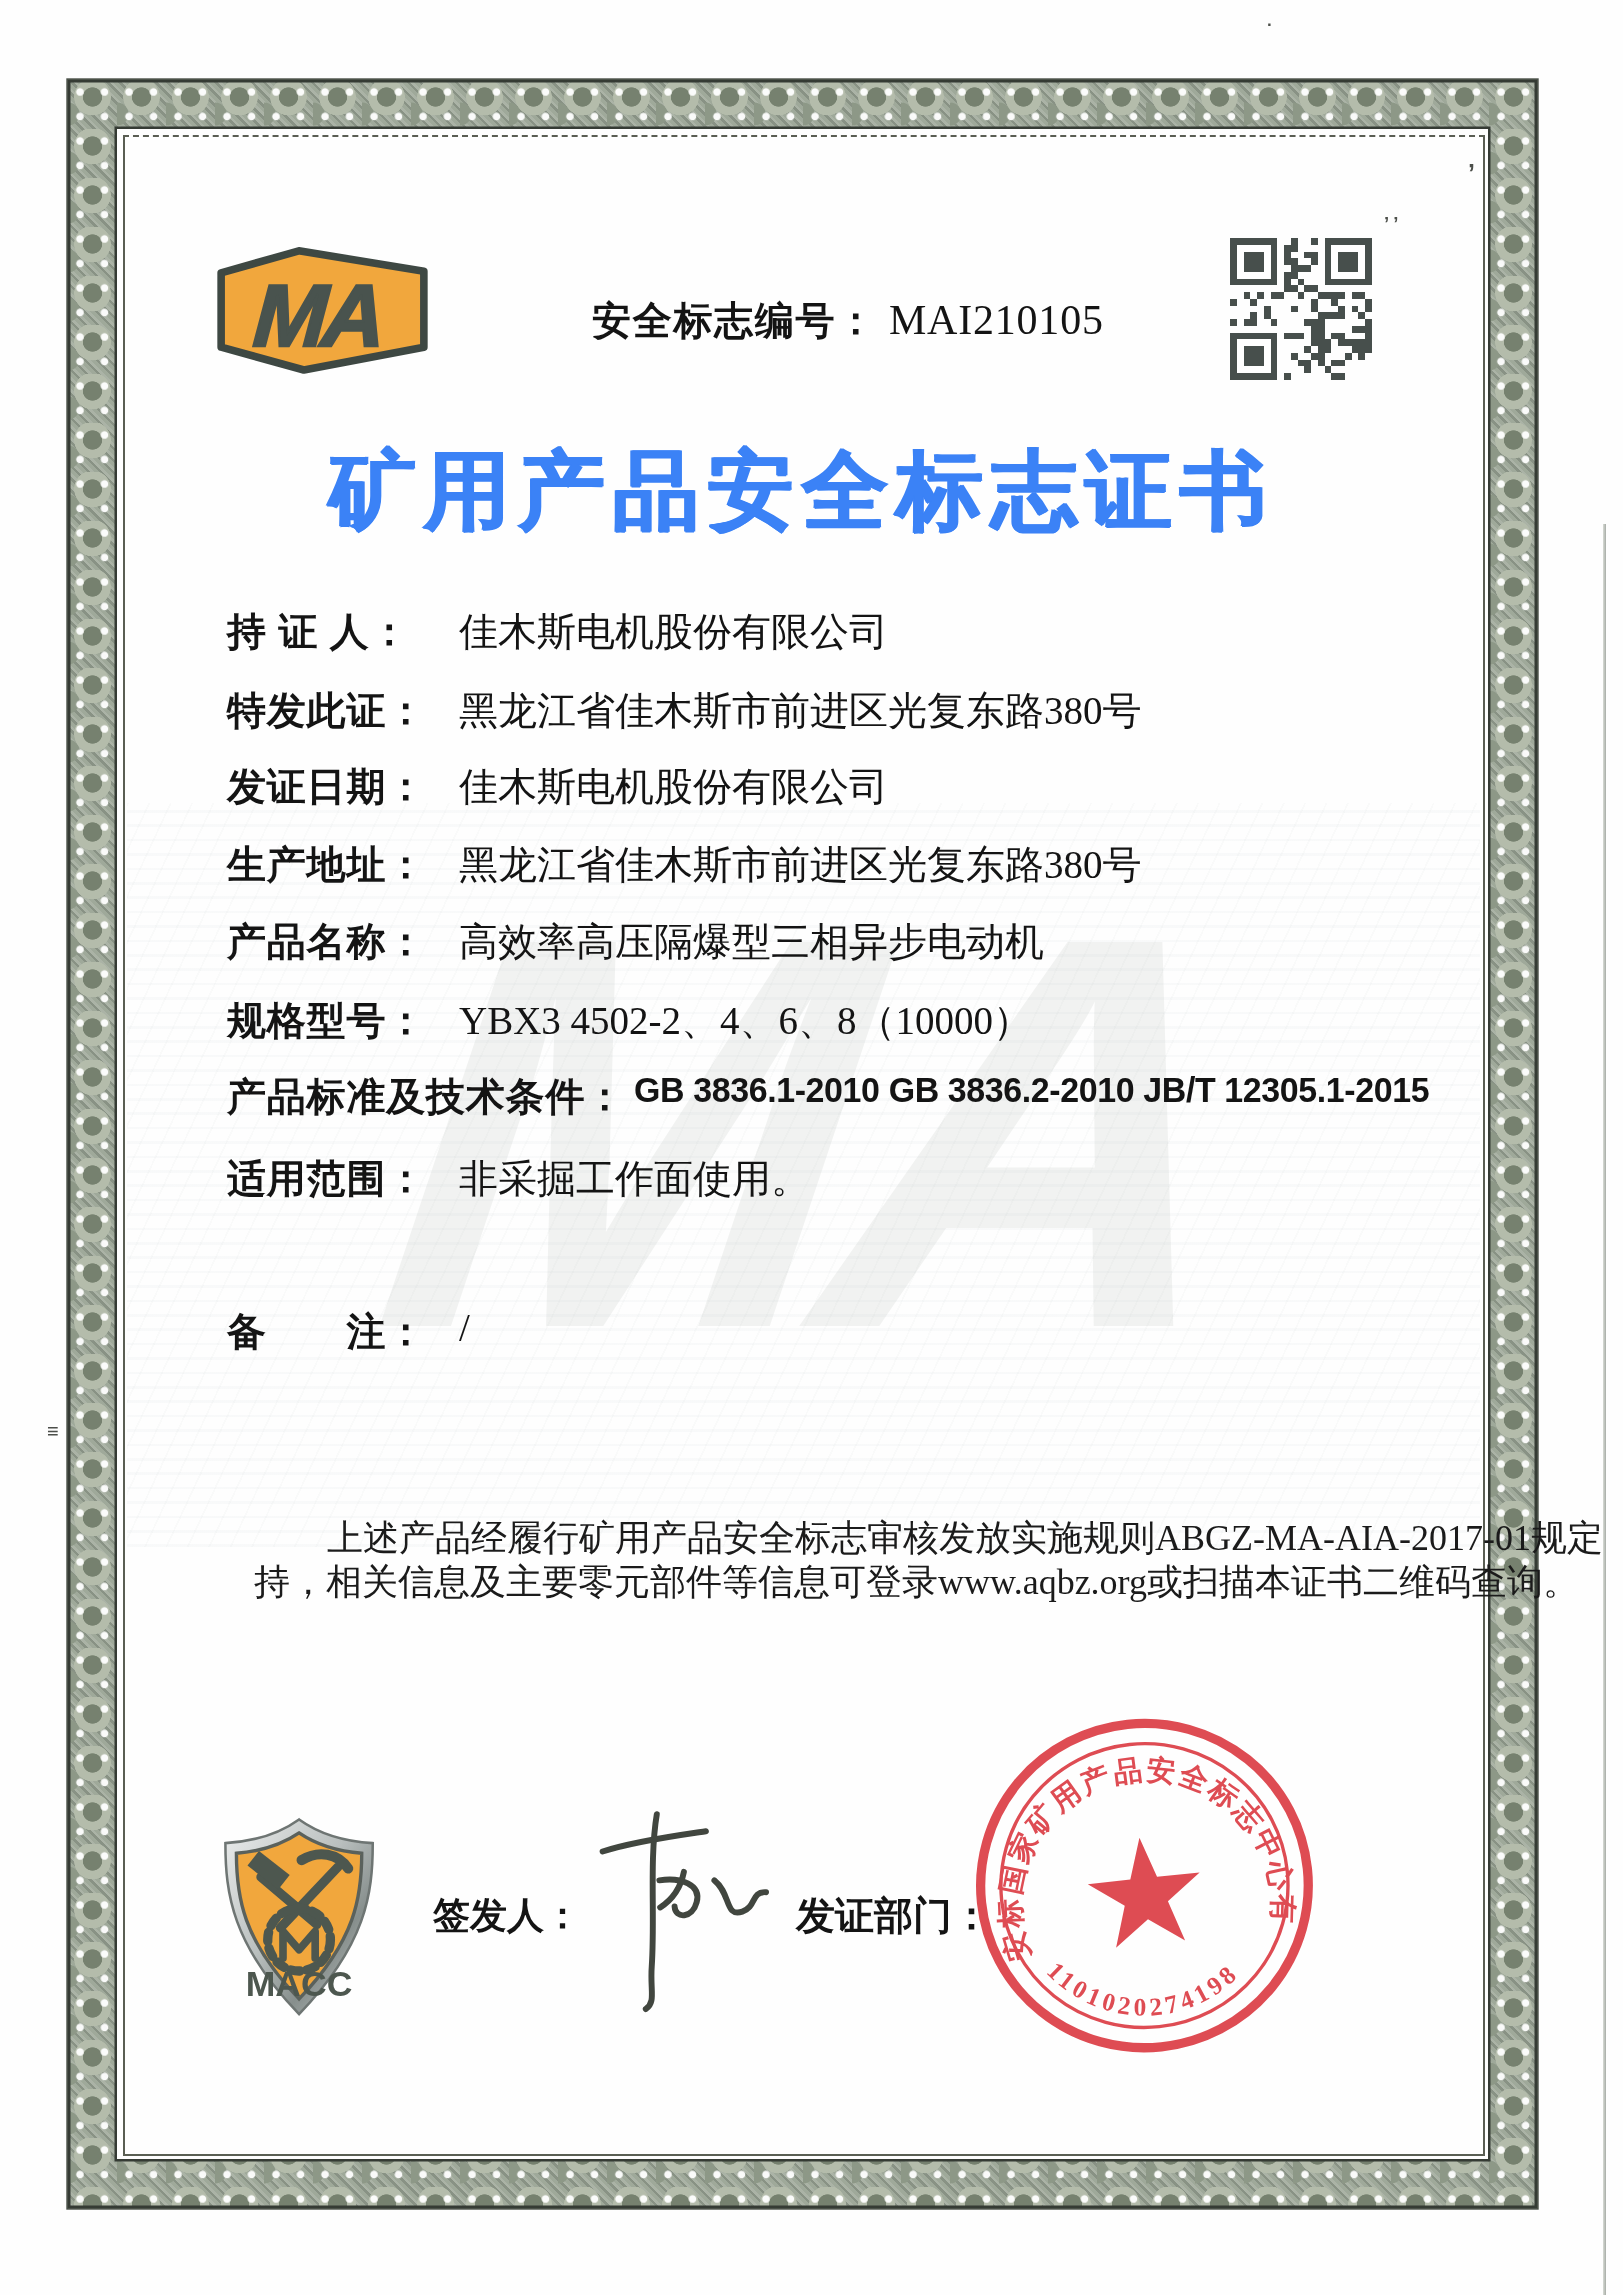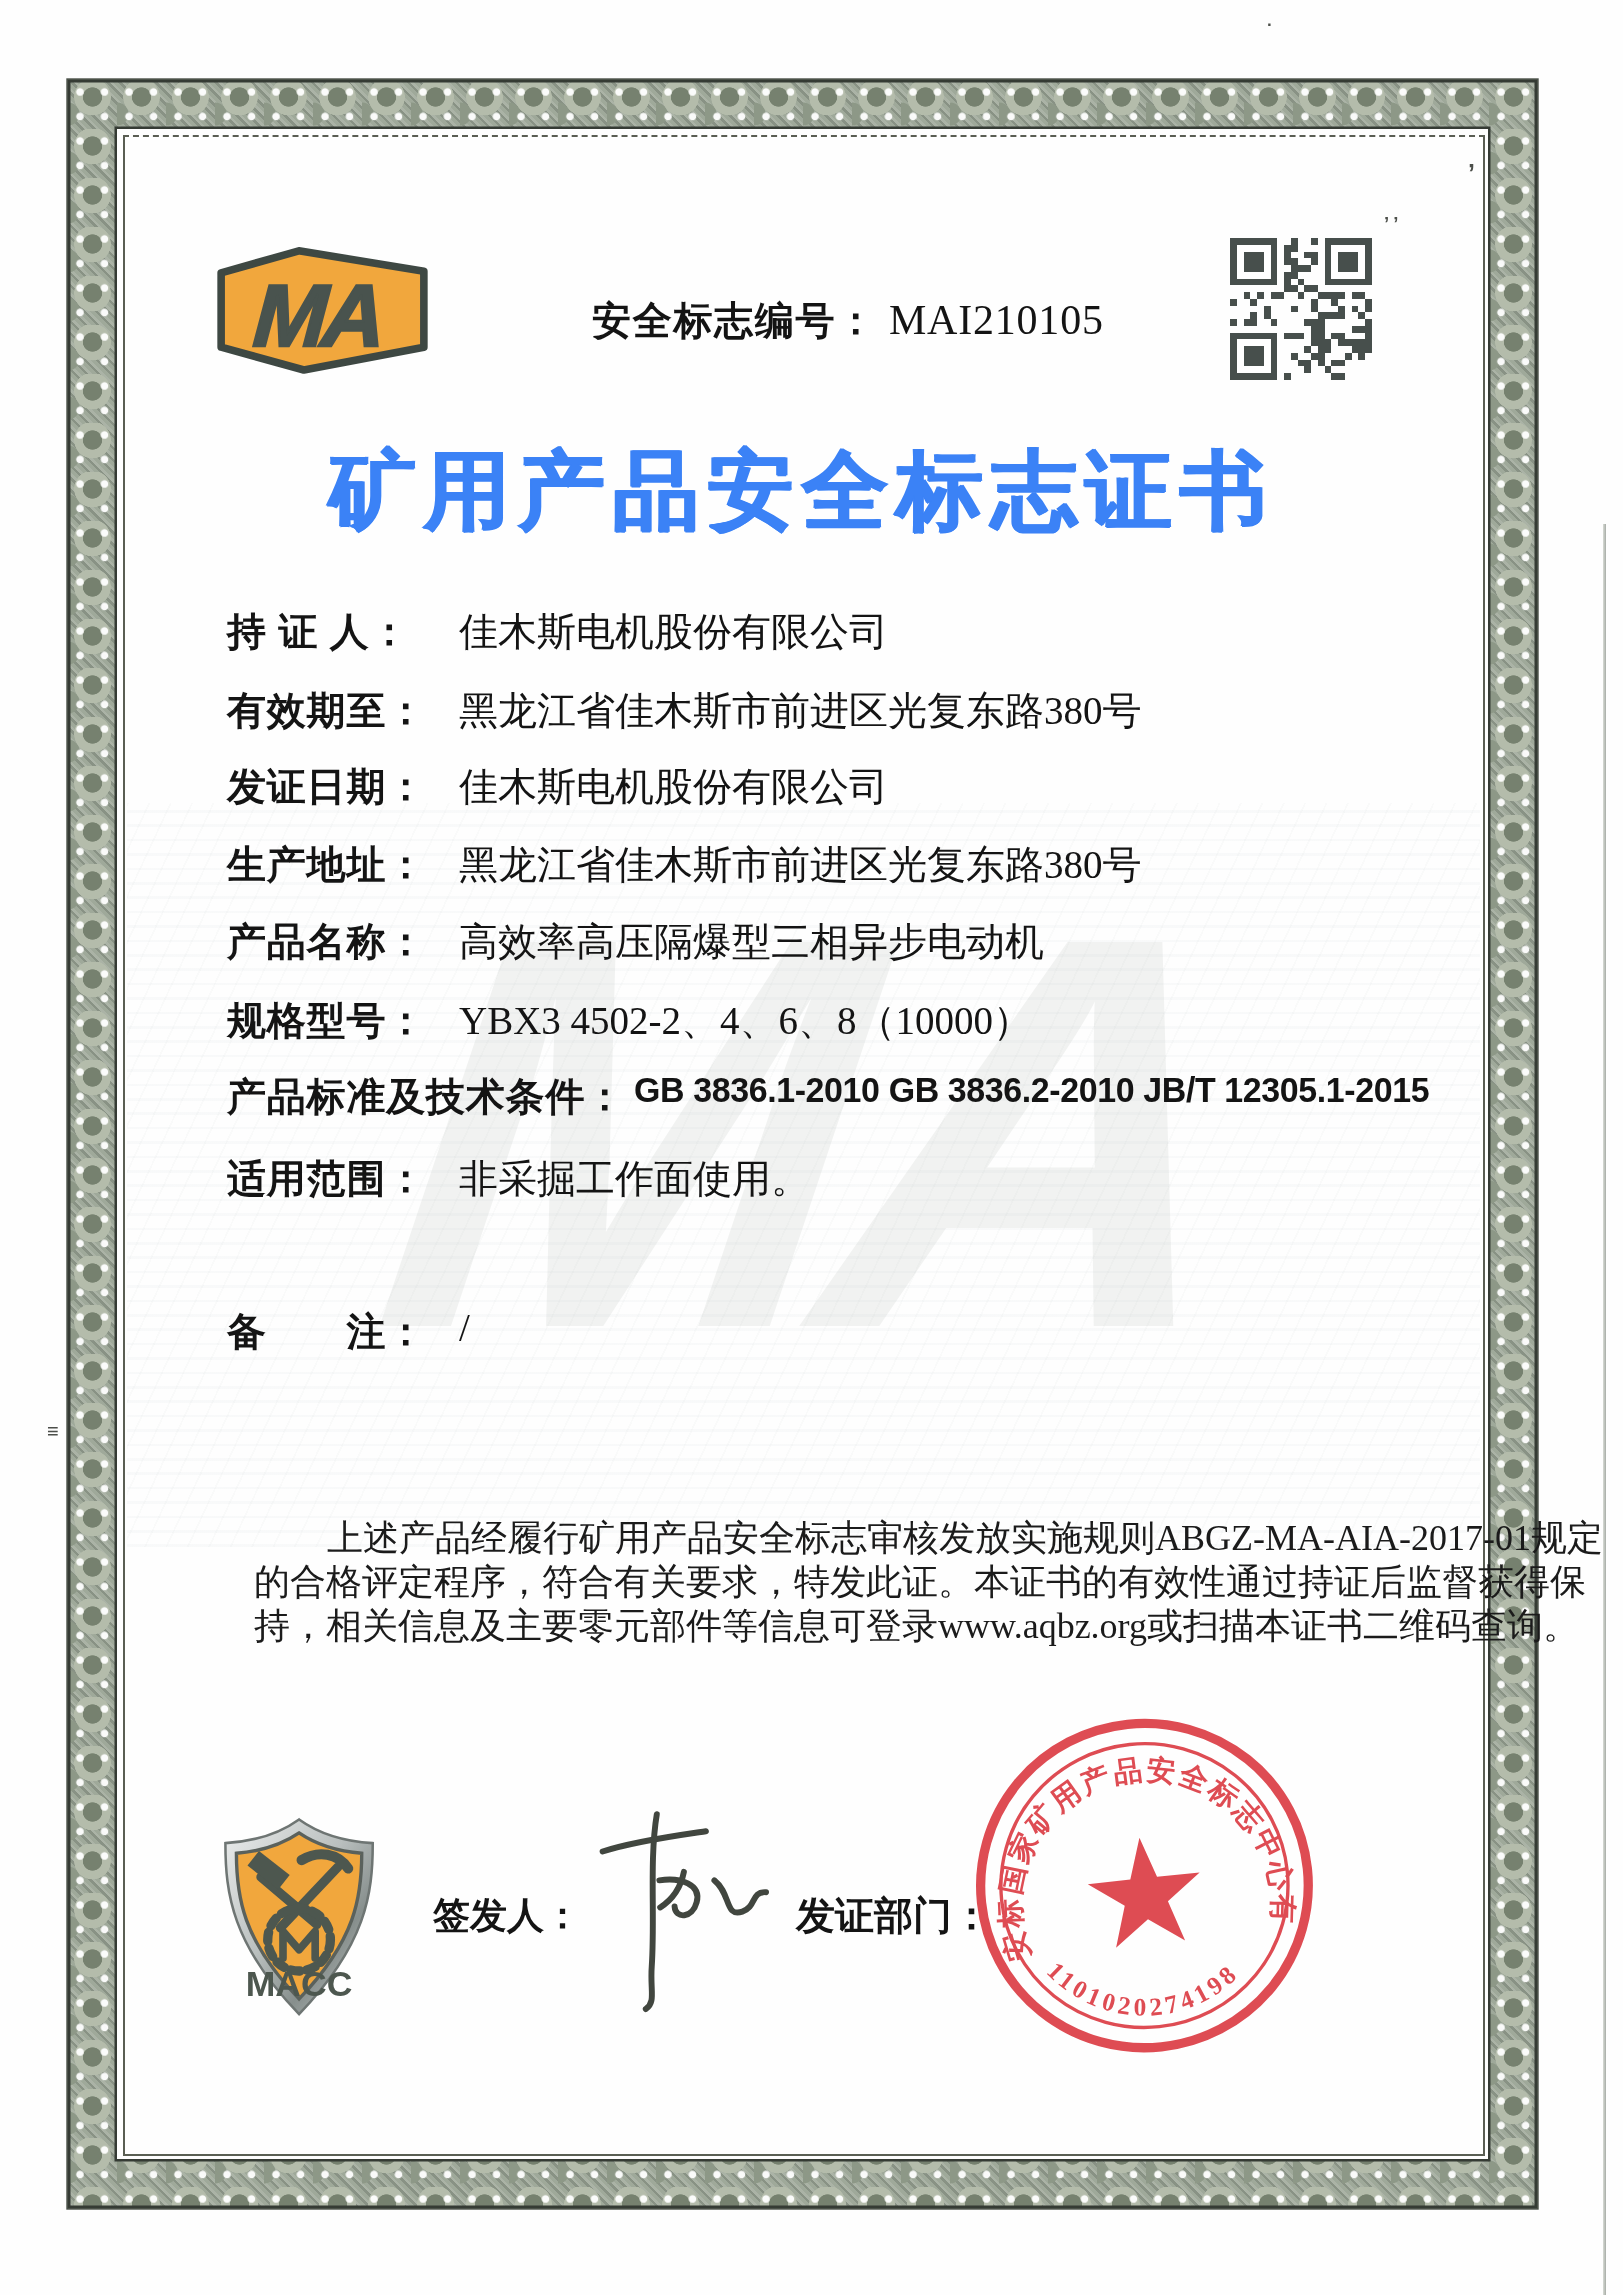--- a/index.html
+++ b/index.html
@@ -202,21 +202,21 @@
       <rect x="2" y="16" width="3" height="3" fill="#474f4c"></rect>
     </svg>
 
   <div class="title">矿用产品安全标志证书</div>
 
   <div class="row" style="top:605px">
     <span class="flabel">持 证 人：</span>
     <span class="fvalue">佳木斯电机股份有限公司</span>
   </div>
   <div class="row" style="top:684px">
-    <span class="flabel">有效期至：</span>
+    <span class="flabel">特发此证：</span>
     <span class="fvalue">黑龙江省佳木斯市前进区光复东路380号</span>
   </div>
   <div class="row" style="top:760px">
     <span class="flabel">发证日期：</span>
     <span class="fvalue">佳木斯电机股份有限公司</span>
   </div>
   <div class="row" style="top:838px">
     <span class="flabel">生产地址：</span>
     <span class="fvalue">黑龙江省佳木斯市前进区光复东路380号</span>
   </div>
@@ -236,21 +236,20 @@
     <span class="flabel">适用范围：</span>
     <span class="fvalue">非采掘工作面使用。</span>
   </div>
   <div class="row" style="top:1305px">
     <span class="flabel">备　　注：</span>
     <span class="fvalue">/</span>
   </div>
 
   <div class="para">
     <div class="pline indent">上述产品经履行矿用产品安全标志审核发放实施规则ABGZ-MA-AIA-2017-01规定</div>
-    <div class="pline">的合格评定程序，符合有关要求，特发此证。本证书的有效性通过持证后监督获得保</div>
     <div class="pline">持，相关信息及主要零元部件等信息可登录www.aqbz.org或扫描本证书二维码查询。</div>
   </div>
 
   <svg class="macc" viewBox="0 0 235 255">
     <defs>
       <linearGradient id="metal" x1="0" y1="0" x2="1" y2="1">
         <stop offset="0" stop-color="#eceeee"></stop>
           <stop offset=".45" stop-color="#b9bfbe"></stop>
         <stop offset=".7" stop-color="#878f8d"></stop>
           <stop offset="1" stop-color="#c8cccb"></stop>

